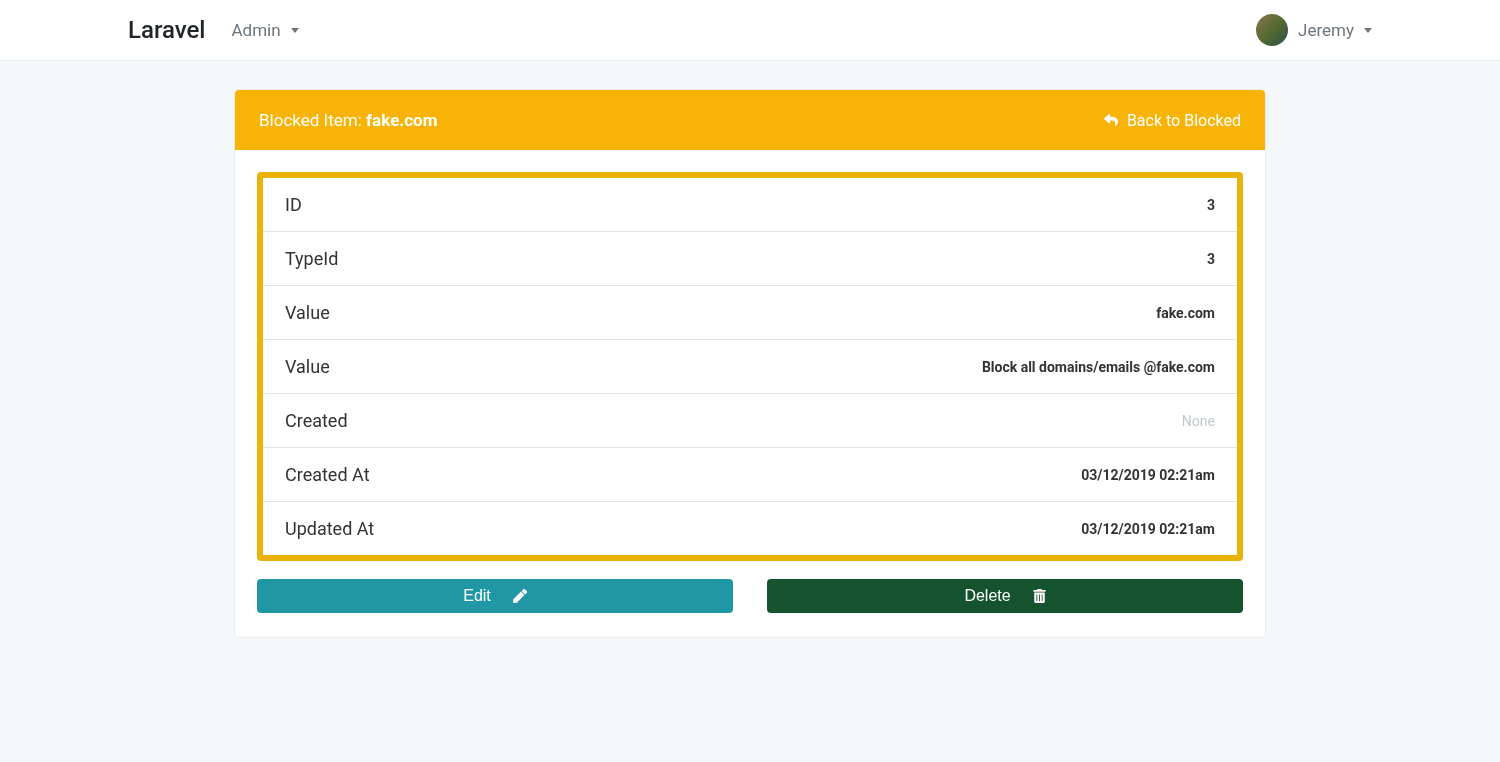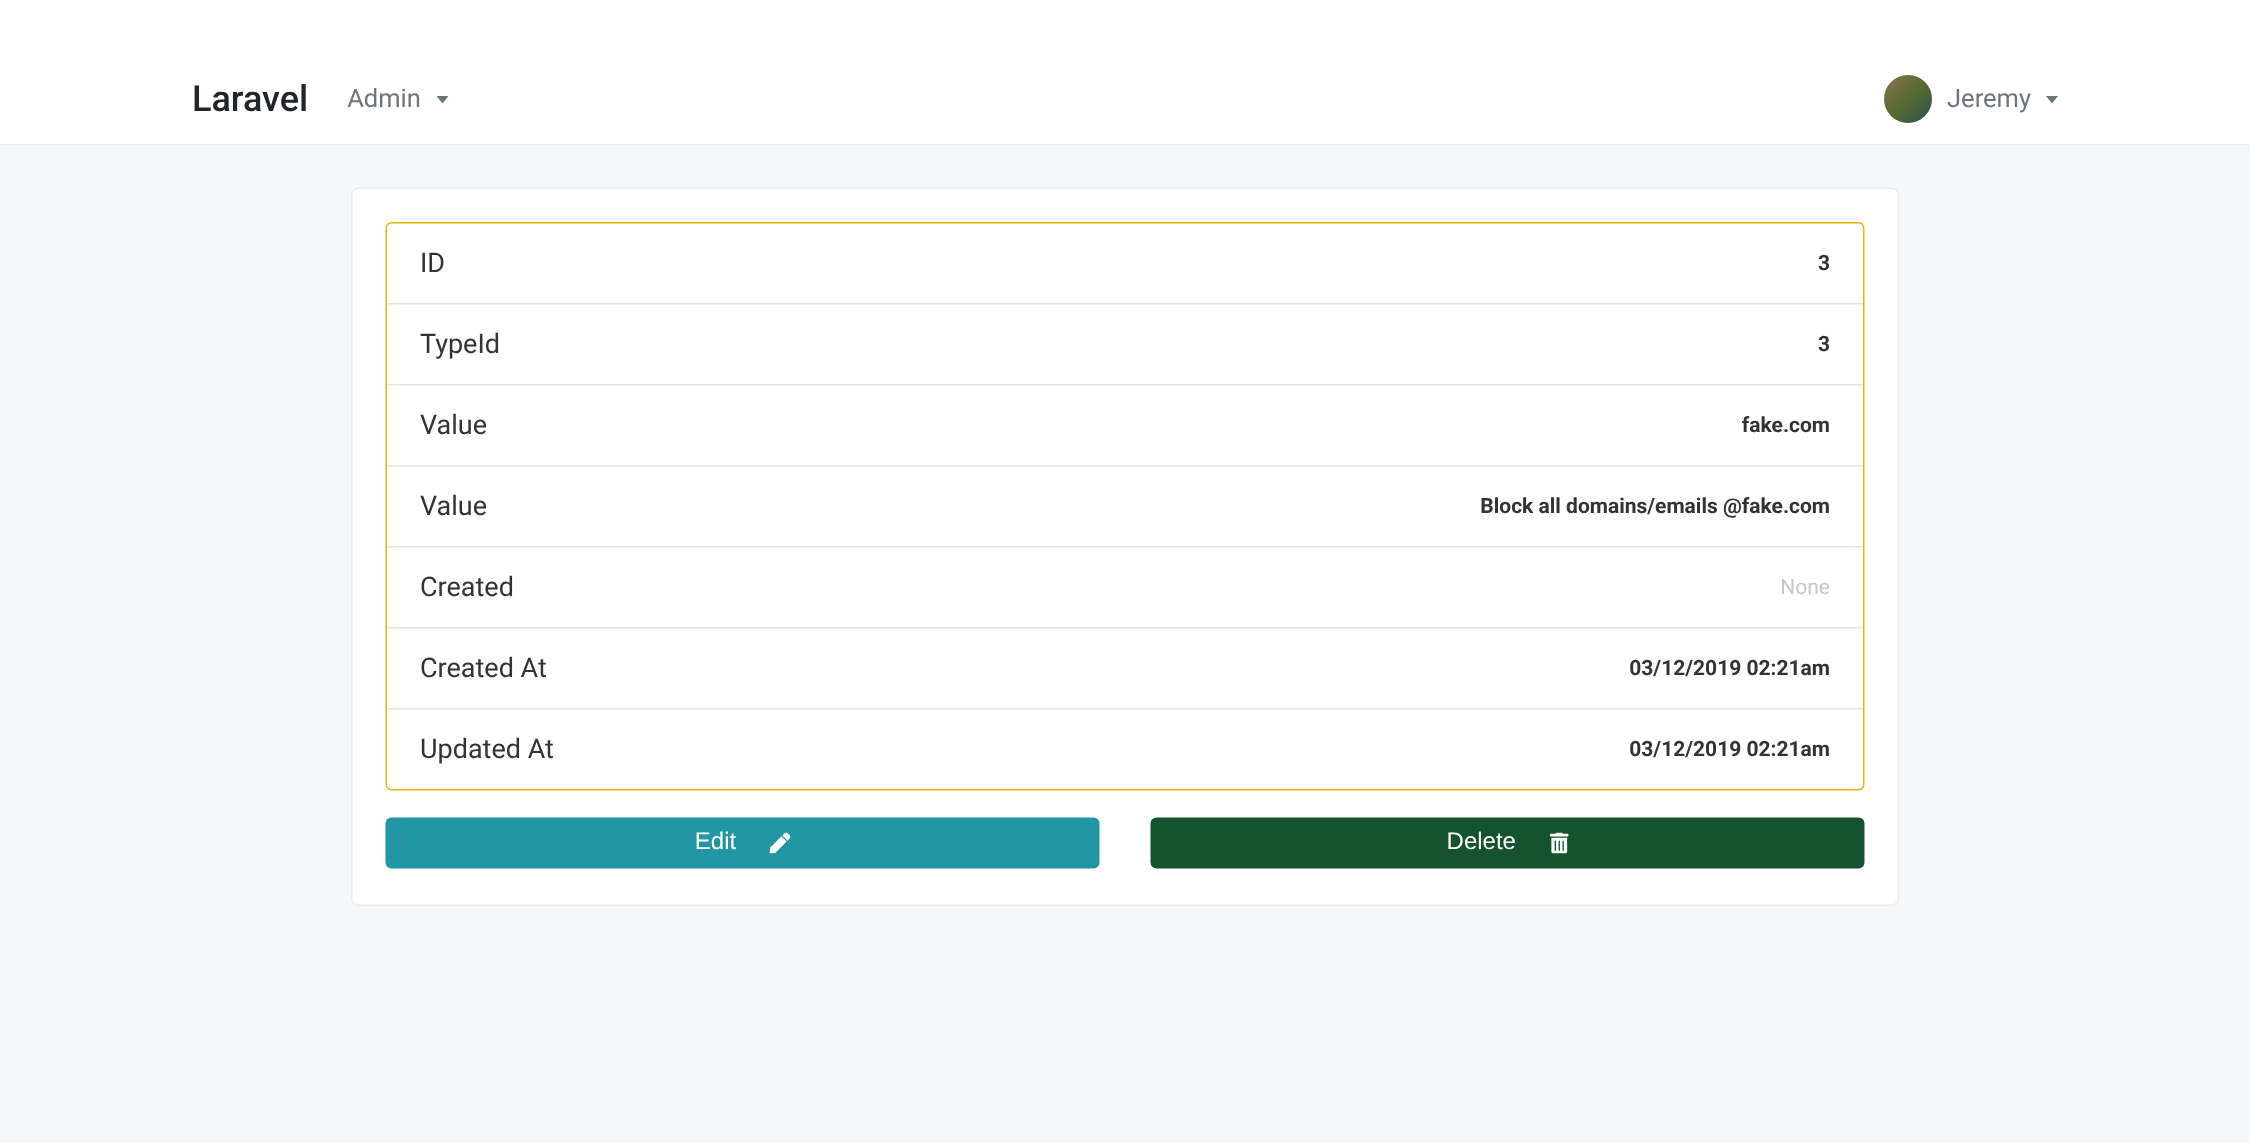--- a/index.html
+++ b/index.html
@@ -16,21 +16,20 @@
       align-items: center;
       justify-content: space-between;
     }
     .navbar-inner {
       width: 100%;
       max-width: 1500px;
       padding: 0 128px;
       display: flex;
       align-items: center;
       justify-content: space-between;
-      margin-top: 36px;
     }
     .navbar-left { display: flex; align-items: center; gap: 26px; }
     .brand {
       font-size: 24px;
       font-weight: 500;
       color: #212529;
     }
     .nav-link {
       color: #6c757d;
       font-size: 17px;
@@ -84,21 +83,21 @@
       font-size: 16px;
       display: flex;
       align-items: center;
       gap: 8px;
       cursor: pointer;
     }
     .card-body {
       padding: 22px 22px 24px 22px;
     }
     .detail-list {
-      border: 1px solid #eab308;
+      border: 6px solid #eab308;
       border-radius: 4px;
       overflow: hidden;
     }
     .detail-row {
       display: flex;
       justify-content: space-between;
       align-items: center;
       padding: 16px 22px;
       border-bottom: 1px solid #e1e5e9;
     }
@@ -156,20 +155,31 @@
       <span class="nav-link">
         <span>Jeremy</span>
         <span class="caret"></span>
       </span>
     </div>
   </div>
 </nav>
 
 <div class="container">
   <div class="card">
+    <div class="card-header">
+      <div class="card-title">
+        <span>Blocked Item: </span><strong>fake.com</strong>
+      </div>
+      <a class="back-link">
+        <svg width="16" height="14" viewBox="0 0 512 512" fill="currentColor">
+          <path d="M8.309 189.836L184.313 37.851C199.719 24.546 224 35.347 224 56.015v80.053c160.629 1.839 288 34.032 288 186.258 0 61.441-39.581 122.309-83.333 154.132-13.653 9.931-33.111-2.533-28.077-18.631 45.344-145.012-21.507-183.51-176.59-185.742V360c0 20.7-24.3 31.453-39.687 18.164L8.309 226.164c-11.078-9.57-11.078-26.758 0-36.328z"></path>
+        </svg>
+        <span>Back to Blocked</span>
+      </a>
+    </div>
     <div class="card-body">
       <div class="detail-list">
           <div class="detail-row">
             <span class="detail-label">ID</span>
             <span class="detail-value">3</span>
           </div>
           <div class="detail-row">
             <span class="detail-label">TypeId</span>
             <span class="detail-value">3</span>
           </div>

